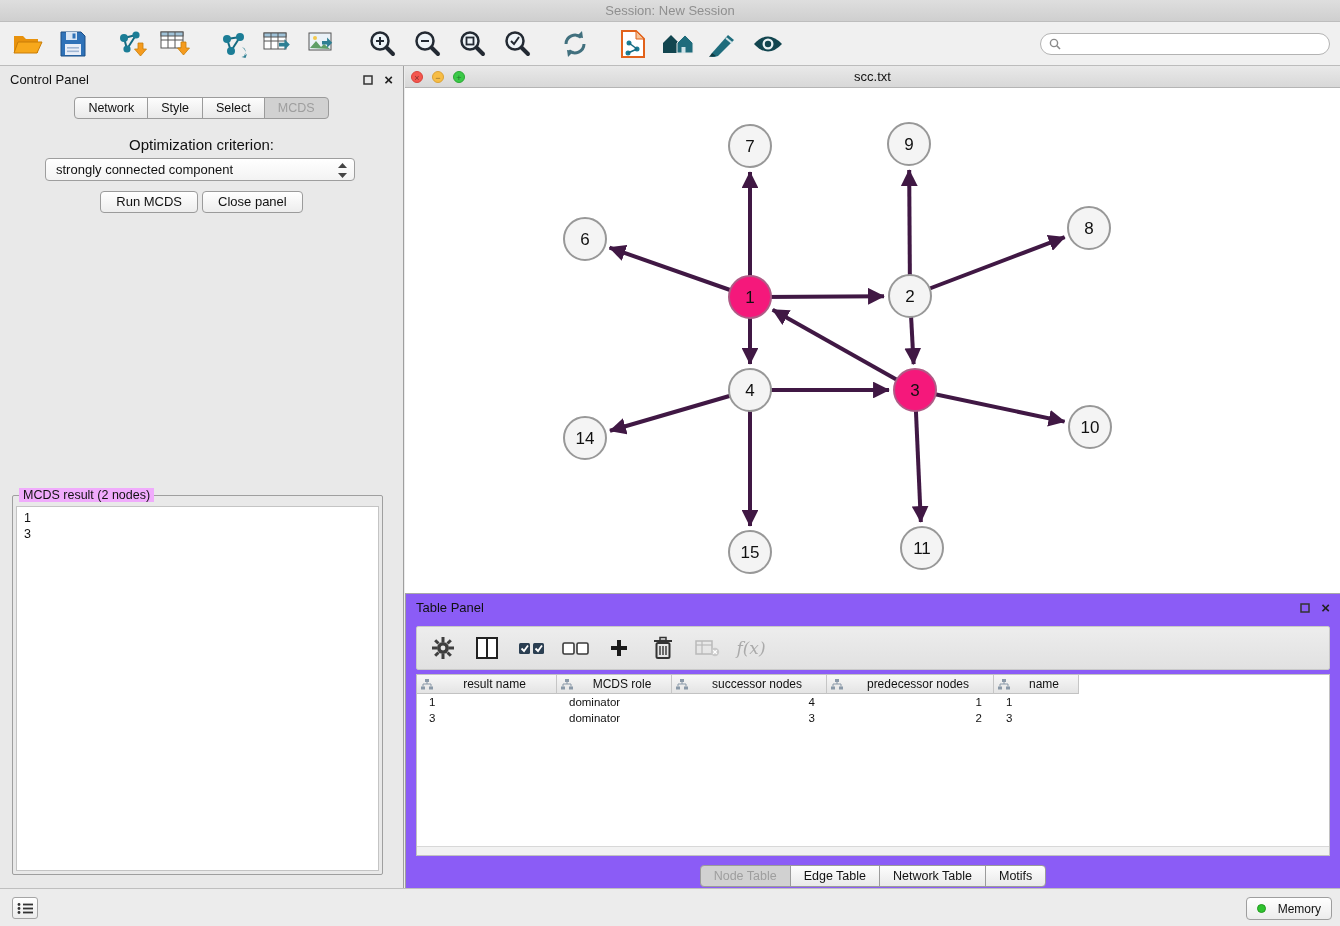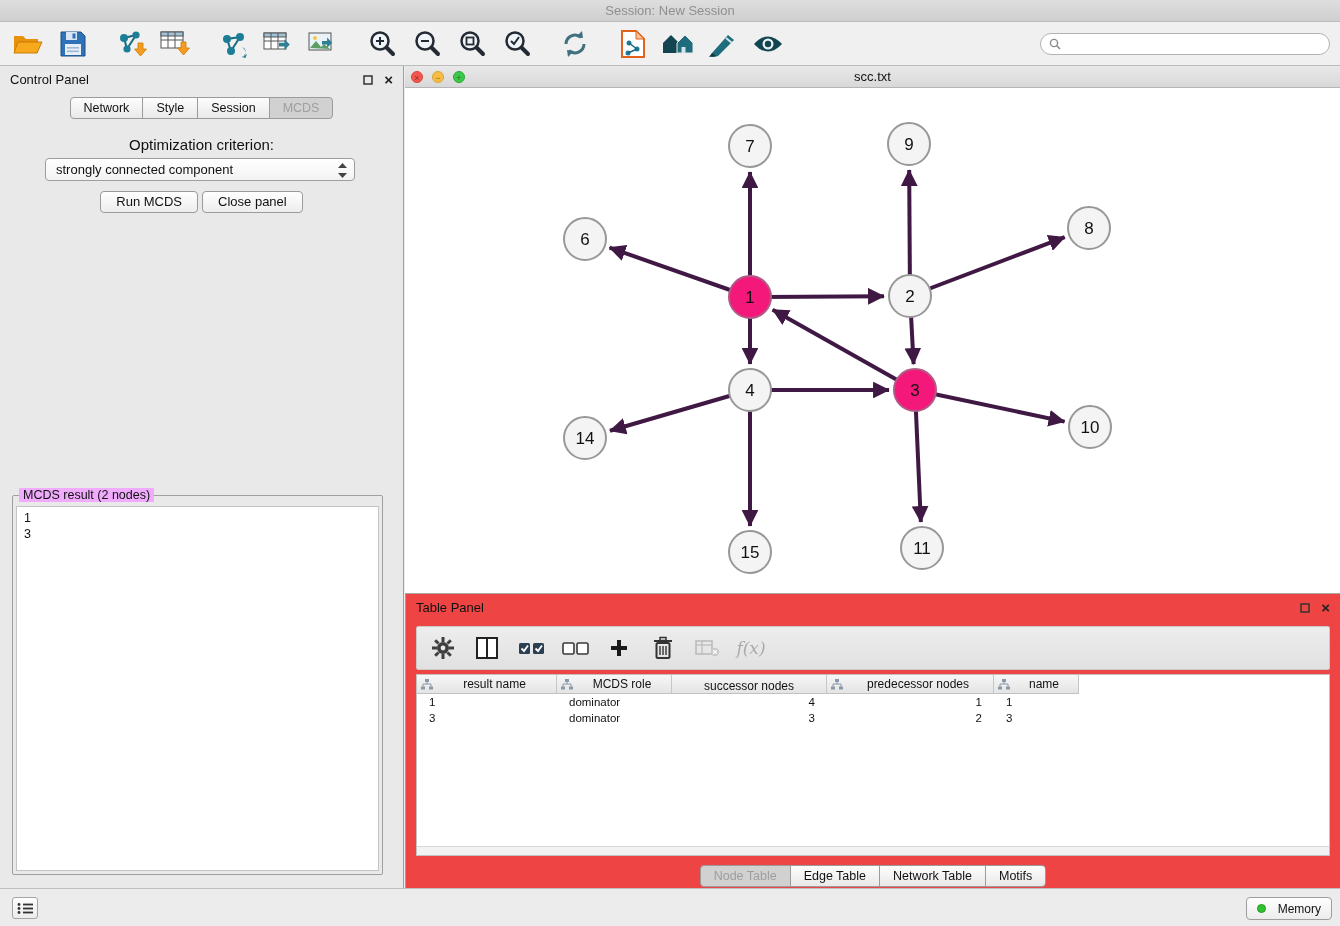--- a/index.html
+++ b/index.html
@@ -58,21 +58,21 @@
   .traffic { position:absolute; left:6px; top:5px; display:flex; gap:9px; }
   .tl { width:12px; height:12px; border-radius:50%; font-size:9px; line-height:12px; text-align:center; color:rgba(0,0,0,.45); }
   .tl.red { background:#f4564e; border:1px solid #d8443c; }
   .tl.yellow { background:#f7bd45; border:1px solid #dba236; }
   .tl.green { background:#3bc948; border:1px solid #2aa834; }
   .nw-canvas { position:relative; width:935px; height:505px; background:#fff; overflow:hidden; }
   .nw-canvas svg text { font-family:"Liberation Sans","DejaVu Sans",sans-serif; }
 
   
   .table-panel { position:absolute; left:405px; top:593px; width:935px; height:295px;
-    background:#ef4444; border-top:1px solid #a8a8a8; border-left:1px solid #9f9f9f; }
+    background:#8b5cf6; border-top:1px solid #a8a8a8; border-left:1px solid #9f9f9f; }
   .tp-toolbar { position:absolute; left:10px; right:10px; top:32px; height:44px;
     background:linear-gradient(#ededed,#e1e1e1); border:1px solid #c9c9c9; border-radius:2px;
     display:flex; align-items:center; gap:16px; padding:0 12px; }
   .tp-tool { display:flex; align-items:center; justify-content:center; width:28px; height:28px; }
   .fx-label { font-family:"DejaVu Serif","Liberation Serif",serif; font-style:italic; font-size:17px; color:#aaa; }
 
   .nt { position:absolute; left:10px; right:10px; top:80px; height:182px; background:#fff;
     border:1px solid #c2c2c2; overflow:hidden; }
   .nt-head { display:flex; height:19px; }
   .nt-th { display:flex; align-items:center; gap:4px; font-size:12px; padding:0 4px;
@@ -265,21 +265,21 @@
         <svg width="10" height="10">
             <rect x="1" y="1" width="8" height="8" fill="none" stroke="#333" stroke-width="1.5"></rect>
           </svg>
       </span>
       <span class="close-x">×</span>
     </span>
   </div>
   <div class="cp-tabs" id="cp-tabs">
       <div class="seg-tab">Network</div>
       <div class="seg-tab">Style</div>
-      <div class="seg-tab">Session</div>
+      <div class="seg-tab">Select</div>
       <div class="seg-tab active">MCDS</div>
     </div>
 
   <div class="cp-opt-label">Optimization criterion:</div>
 
   <div class="dropdown">
     <span>strongly connected component</span>
     <span class="dd-arrows">
       <svg width="9" height="15" viewBox="0 0 9 15">
           <path d="M4.5 0 L9 5 H0z" fill="#444"></path>
@@ -473,21 +473,21 @@
         </div>
         <div class="nt-th" style="width: 115px;">
           <svg width="12" height="11" viewBox="0 0 12 11">
             <rect x="4" y="0" width="4" height="3" fill="#8a99a8"></rect>
             <rect x="0" y="7.5" width="4" height="3" fill="#8a99a8"></rect>
             <rect x="8" y="7.5" width="4" height="3" fill="#8a99a8"></rect>
             <path d="M6 3 v2 M2 7.5 V5 h8 v2.5" stroke="#8a99a8" stroke-width="1" fill="none"></path>
           </svg>
           <span>MCDS role</span>
         </div>
-        <div class="nt-th" style="width: 155px; flex-direction: column;">
+        <div class="nt-th" style="width: 155px;">
           <svg width="12" height="11" viewBox="0 0 12 11">
             <rect x="4" y="0" width="4" height="3" fill="#8a99a8"></rect>
             <rect x="0" y="7.5" width="4" height="3" fill="#8a99a8"></rect>
             <rect x="8" y="7.5" width="4" height="3" fill="#8a99a8"></rect>
             <path d="M6 3 v2 M2 7.5 V5 h8 v2.5" stroke="#8a99a8" stroke-width="1" fill="none"></path>
           </svg>
           <span>successor nodes</span>
         </div>
         <div class="nt-th" style="width: 167px;">
           <svg width="12" height="11" viewBox="0 0 12 11">

